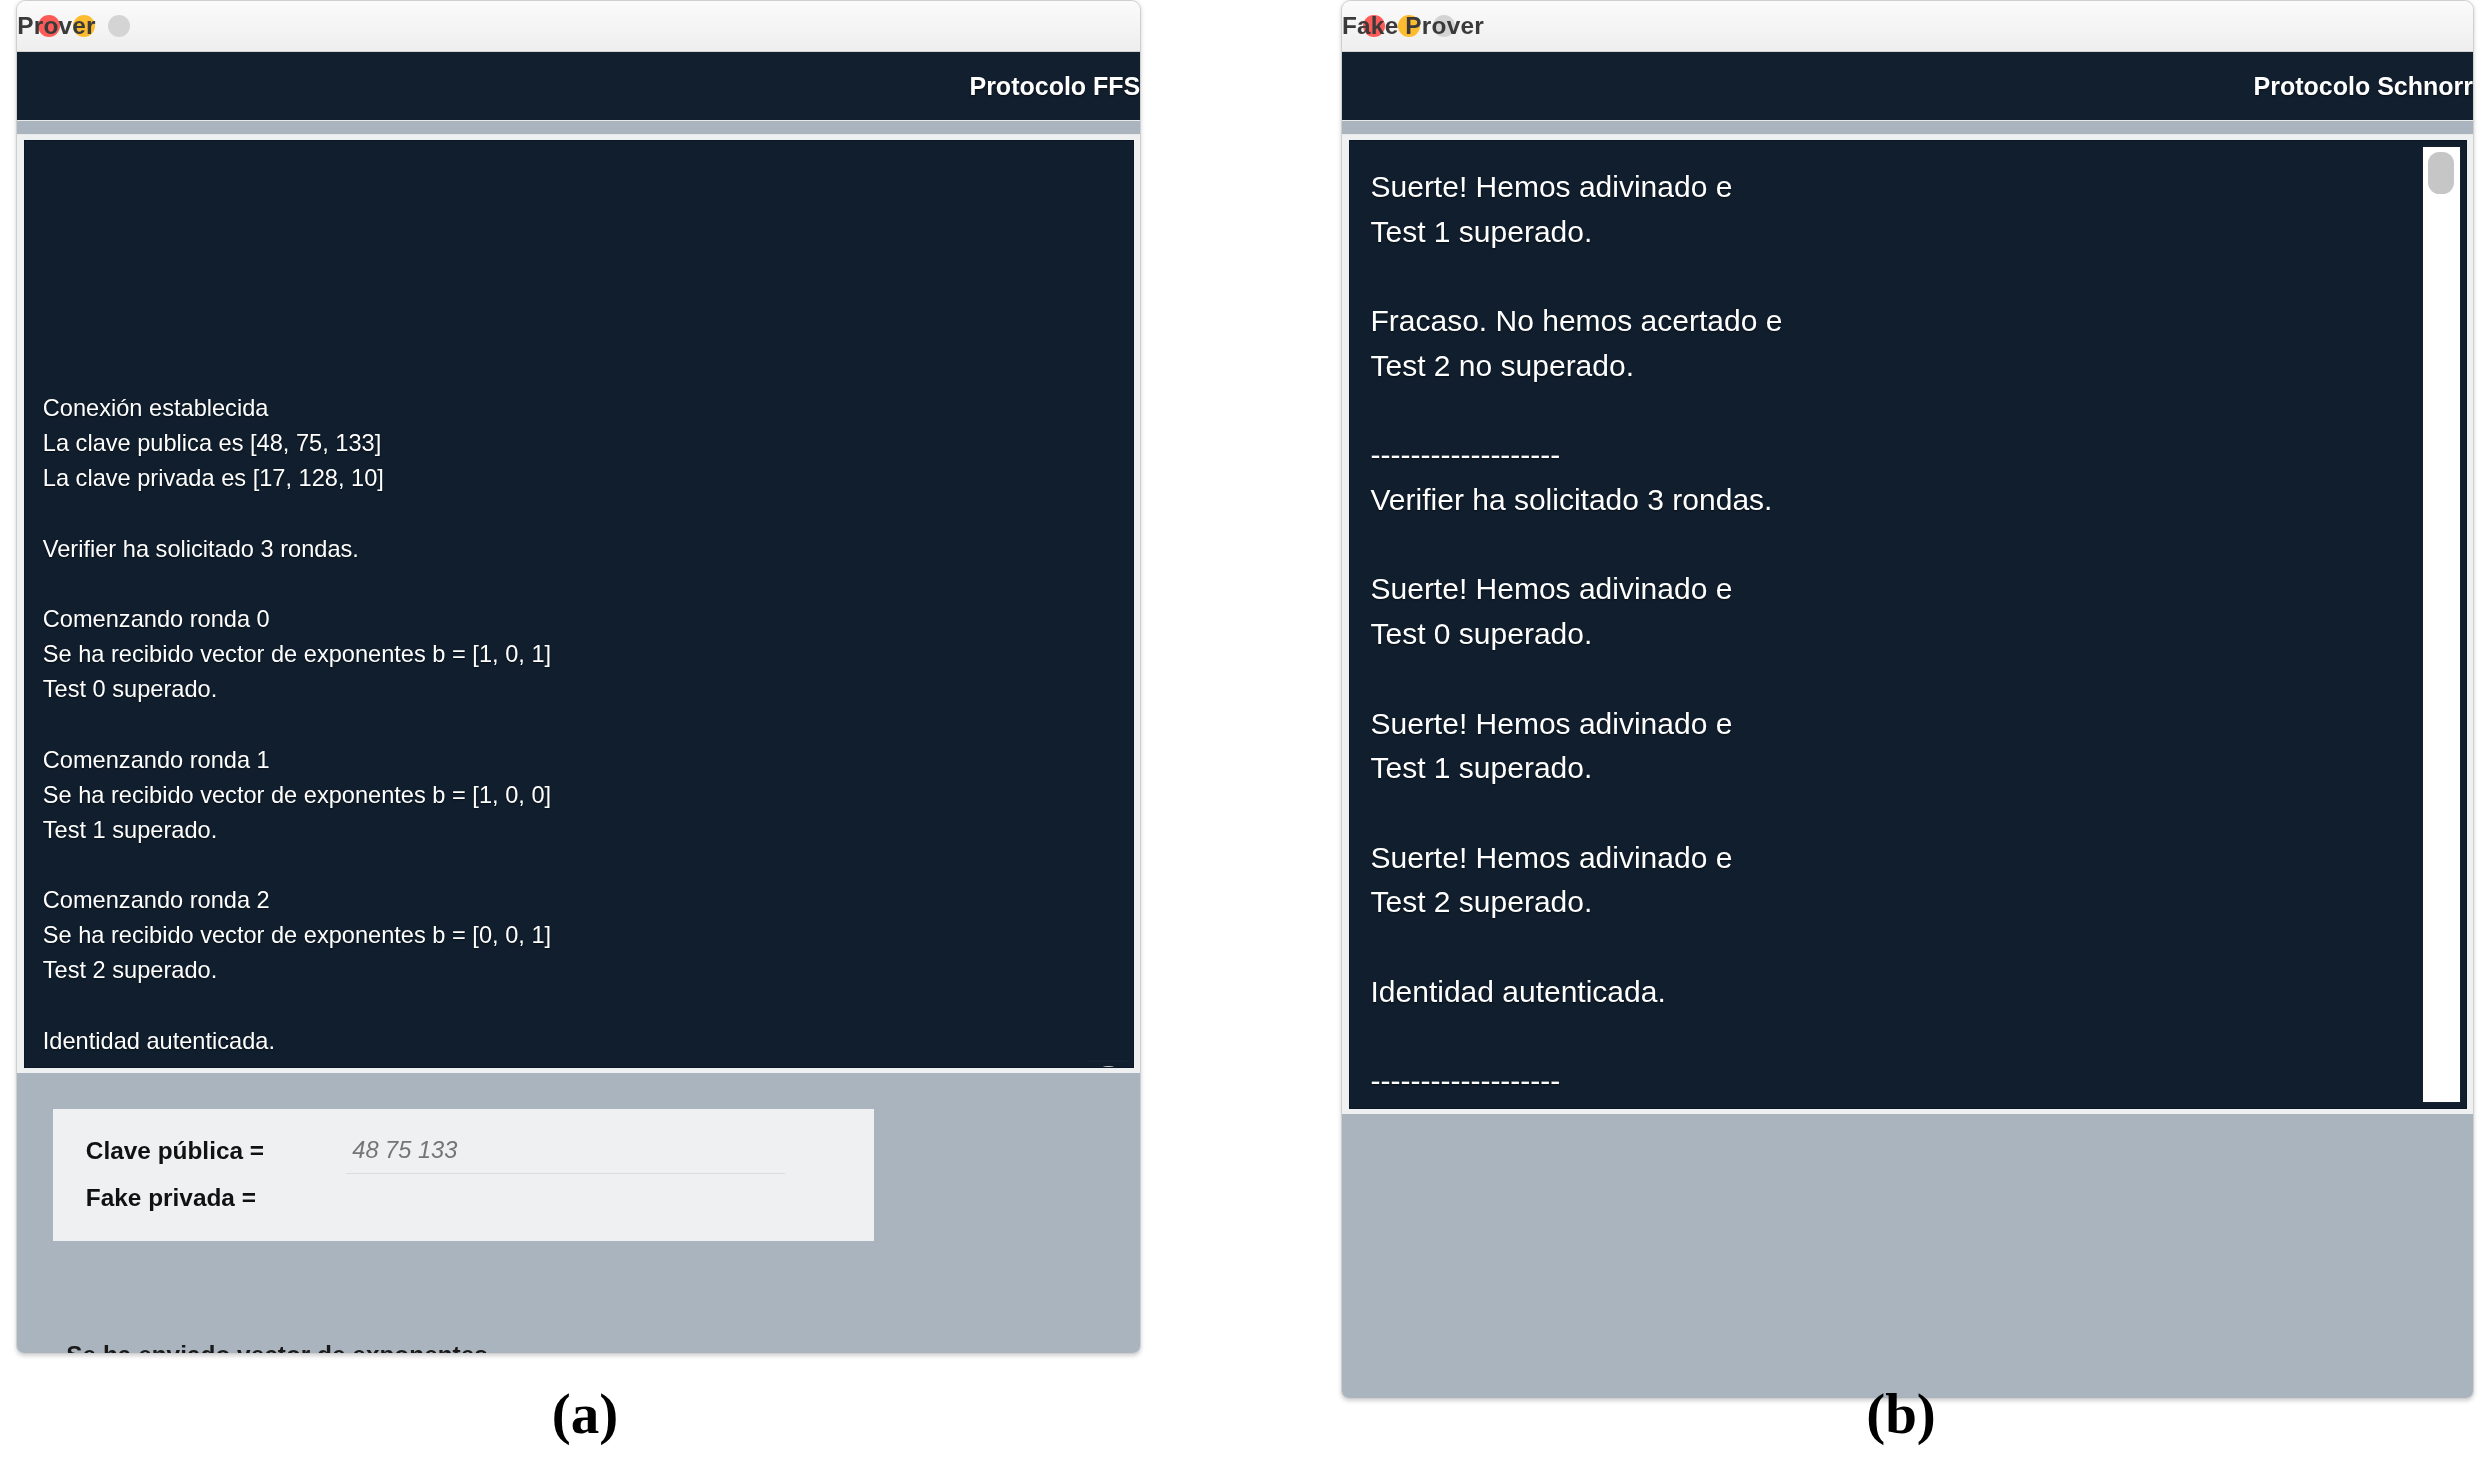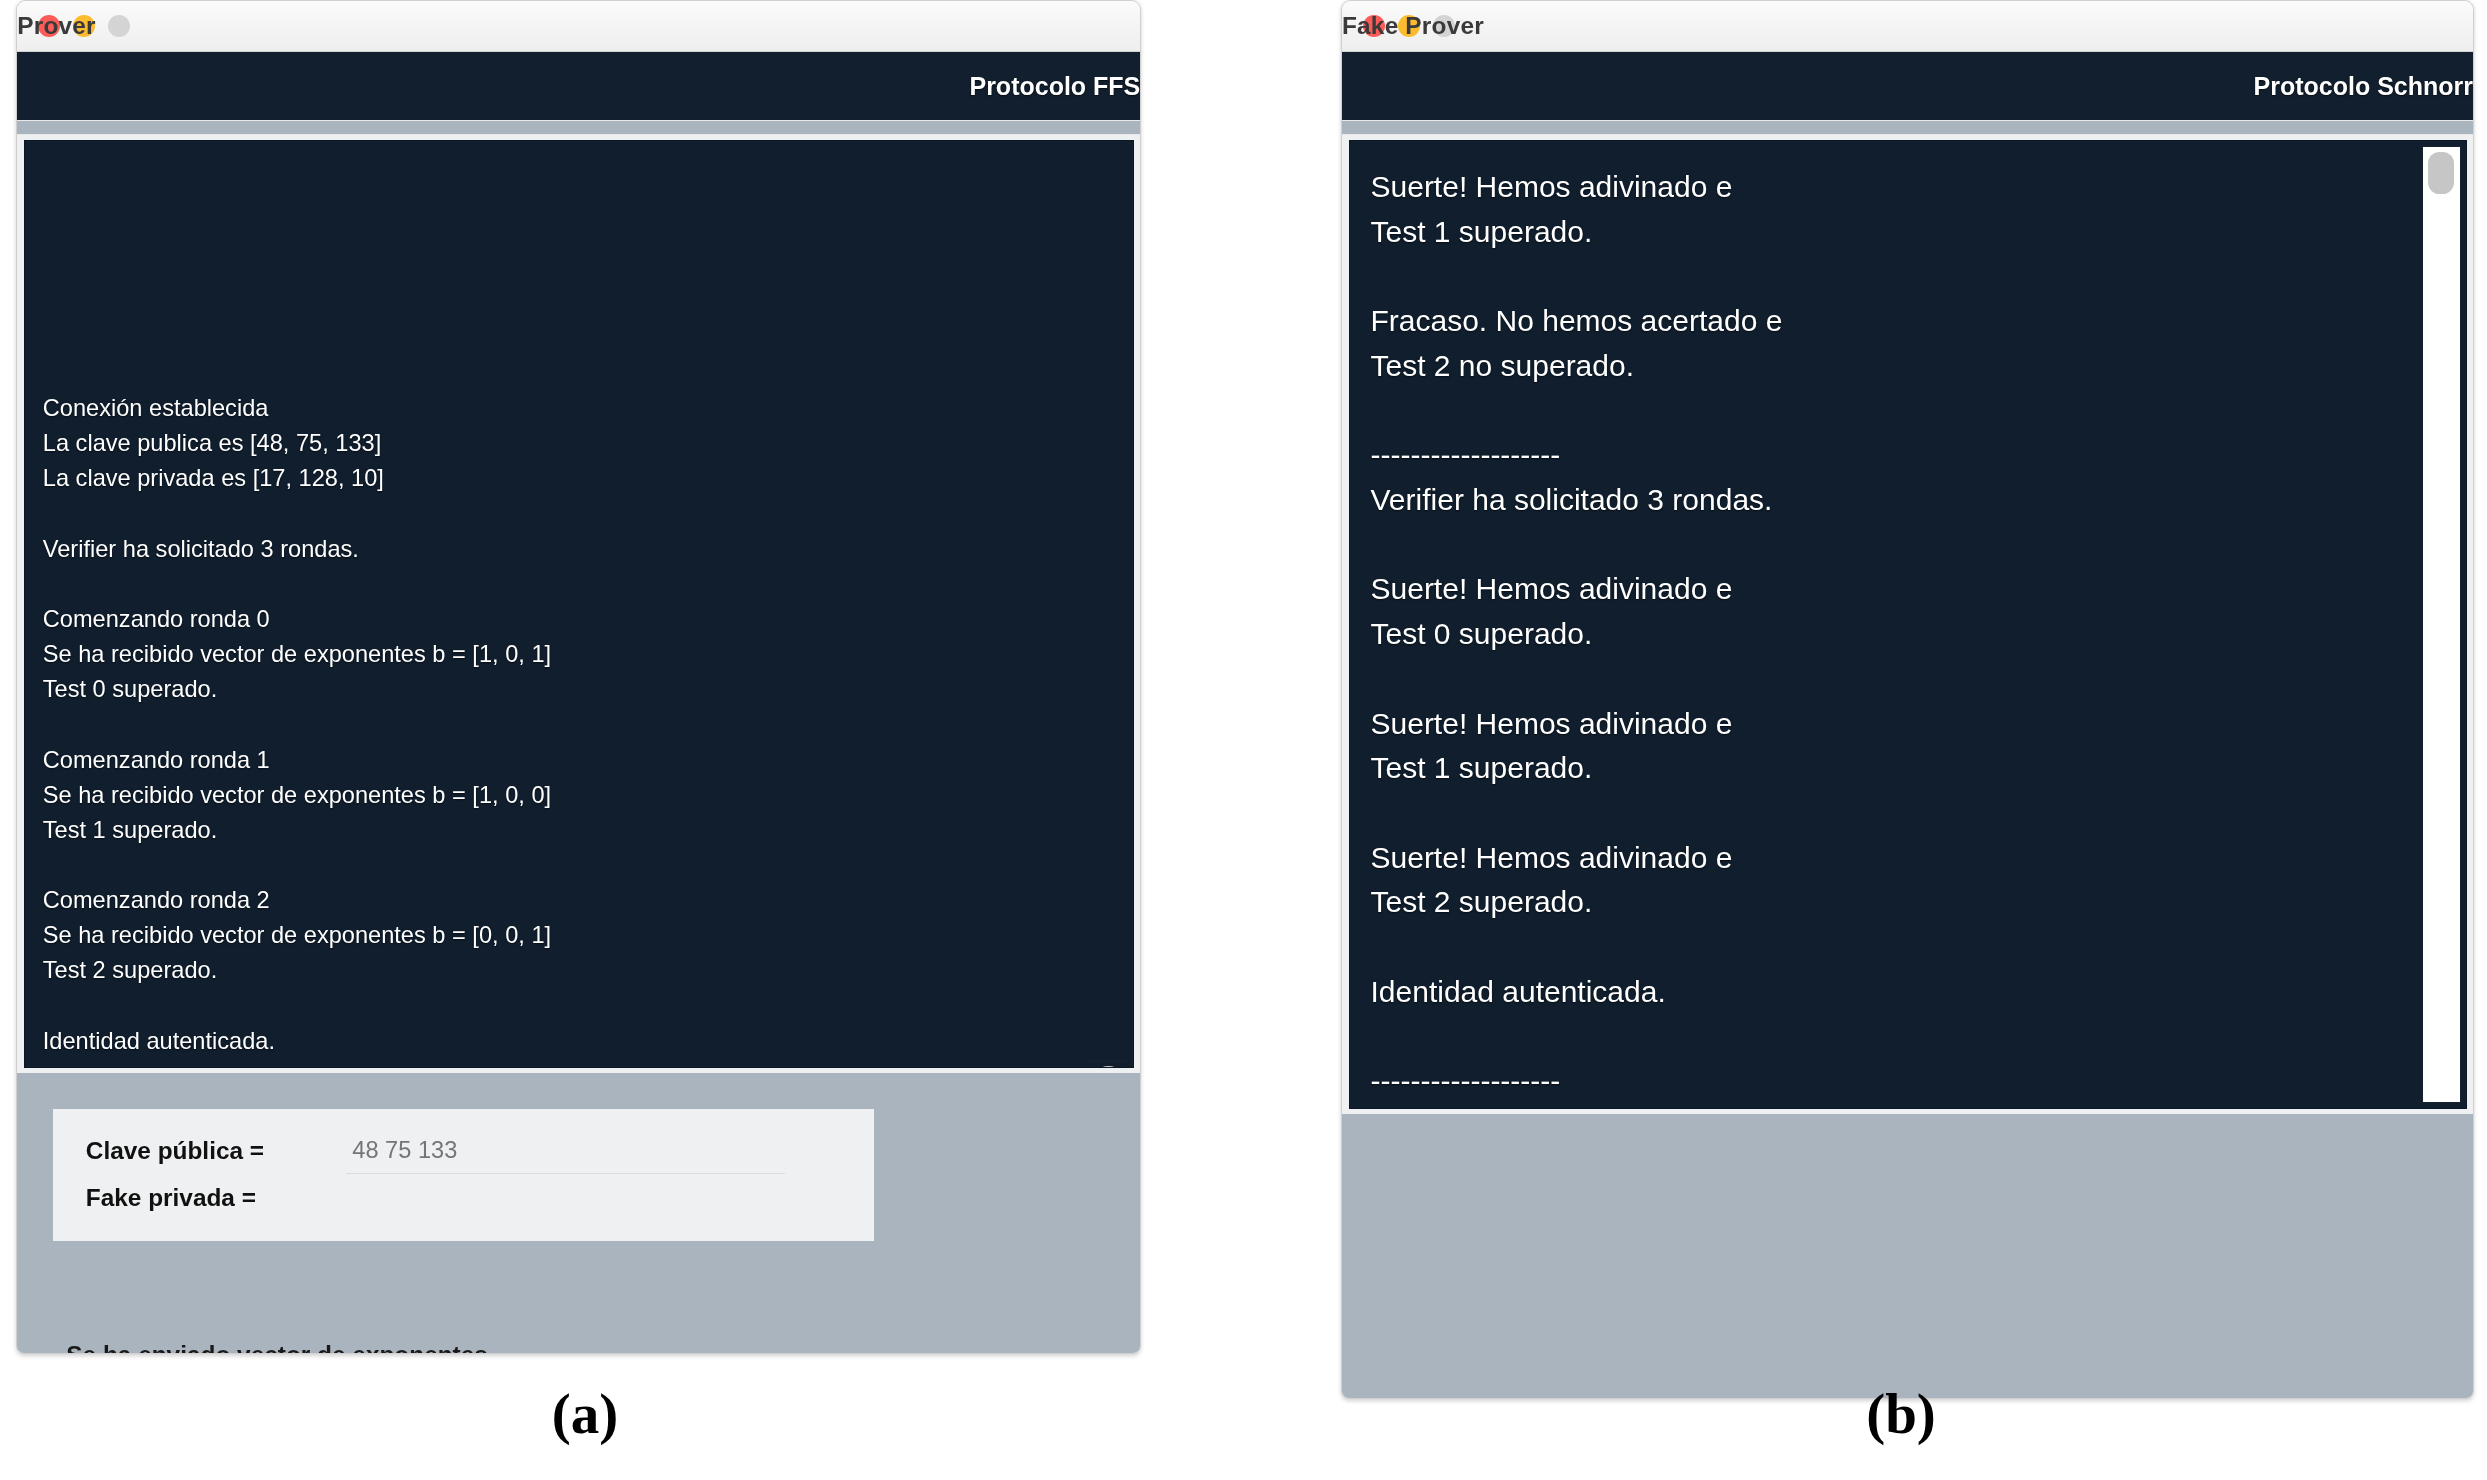--- a/index.html
+++ b/index.html
@@ -163,20 +163,21 @@
     flex: 1 1 auto;
     margin-right: 89px;
     border: none;
     border-bottom: 1.6px solid #dcdcdc;
     background: transparent;
     font-family: "Liberation Sans", sans-serif;
     font-size: 23.6px;
     color: #8e8e8e;
     padding: 0 0 9.8px 6.5px;
     outline: none;
+    font-style: italic;
   }
 
   .clipped-text {
     position: absolute;
     left: 49px;
     bottom: -3.3px;
     width: 1032px;
     height: 14.6px;
     overflow: hidden;
     color: #1a1a1a;

